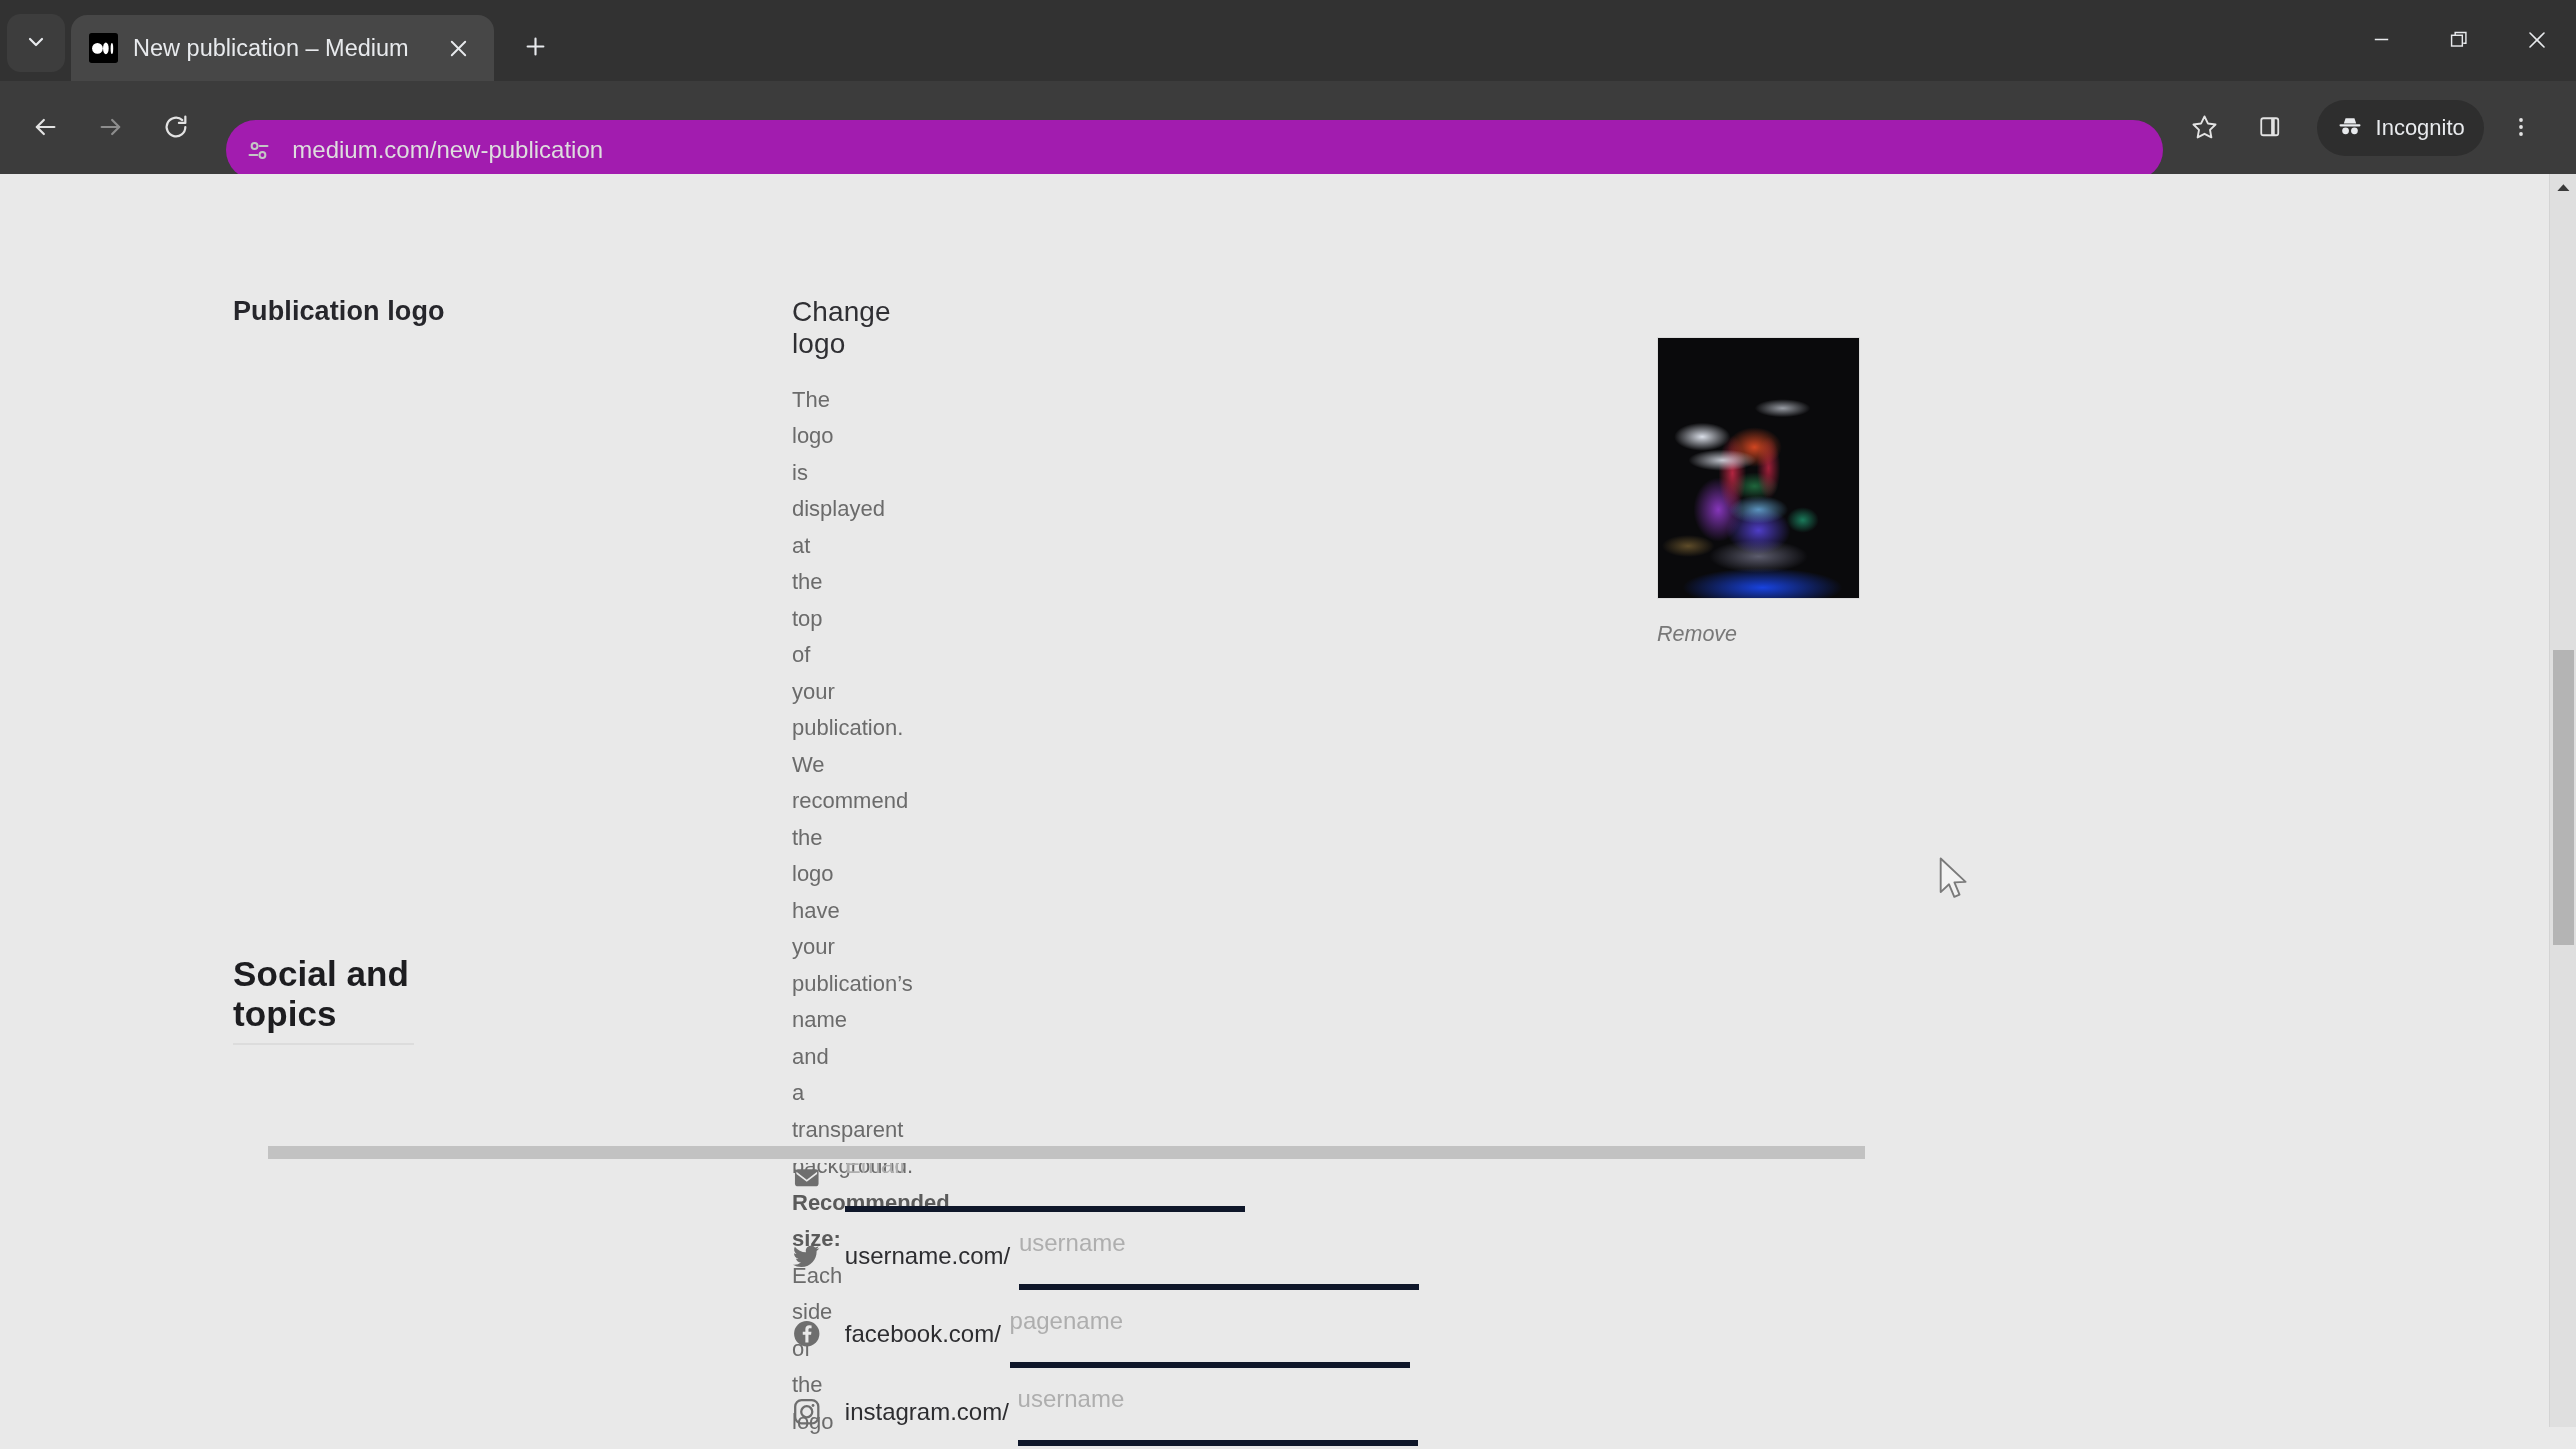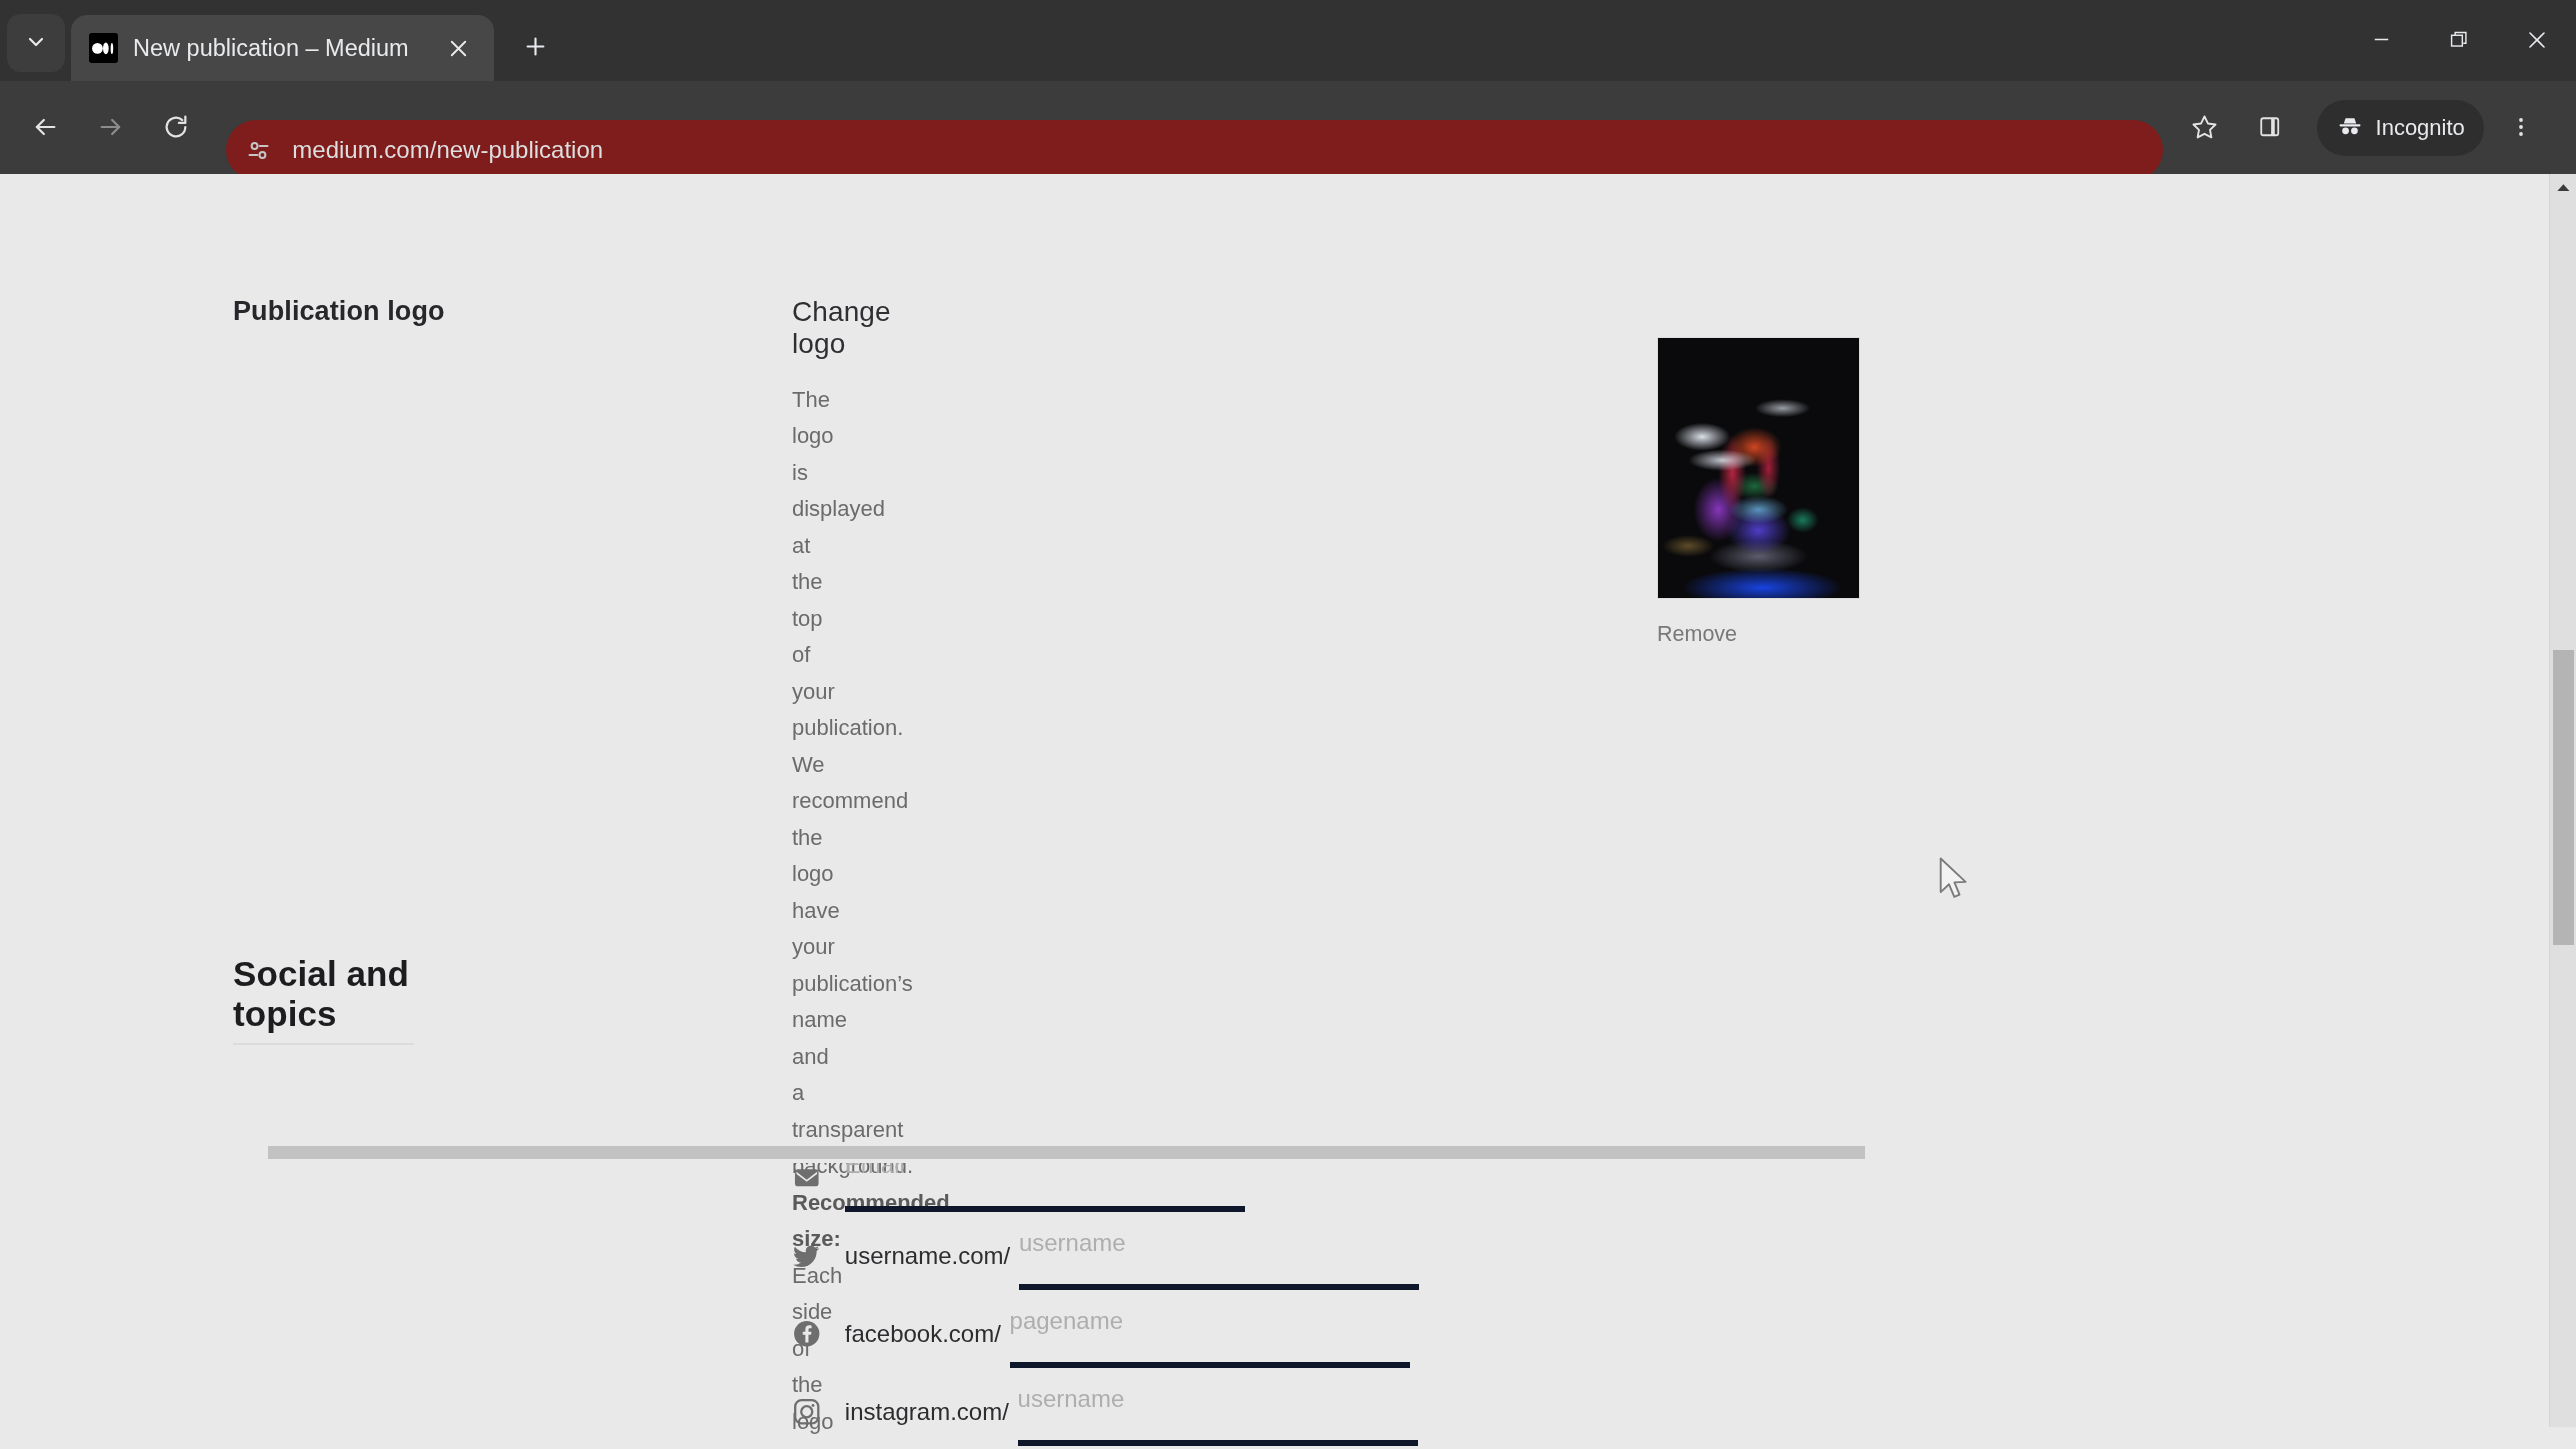--- a/index.html
+++ b/index.html
@@ -63,21 +63,21 @@
     height: 93px; background: #3c3c3c;
     display: flex; align-items: center; padding: 0 17.4px;
     position: relative;
   }
   .tb-icon-btn {
     width: 56px; height: 56px; border-radius: 50%;
     display: flex; align-items: center; justify-content: center;
     color: #cdcdcd; flex: 0 0 auto; margin-right: 9.4px;
   }
   .omnibox {
-    flex: 1 1 auto; height: 60px; background: #7f1d1d;
+    flex: 1 1 auto; height: 60px; background: #a21caf;
     border-radius: 30px; display: flex; align-items: center;
     padding: 0 9.4px; margin-left: 12px; margin-right: 13.4px;
     max-width: 1945px;
     margin-top: 45px;
   }
   .omni-site-btn {
     width: 48px; height: 48px; border-radius: 50%;
     display: flex; align-items: center; justify-content: center;
     color: #c4c7c5; flex: 0 0 auto; margin-right: 9.4px;
   }
@@ -141,21 +141,21 @@
       radial-gradient(ellipse 31px 40px at 30% 66%, rgba(150,60,210,0.88) 0%, rgba(100,40,160,0) 80%),
       radial-gradient(ellipse 40px 29.5px at 50% 74%, rgba(90,70,230,0.85) 0%, rgba(55,40,170,0) 80%),
       radial-gradient(ellipse 20px 16px at 72% 70%, rgba(30,150,110,0.8) 0%, rgba(20,110,80,0) 80%),
       radial-gradient(ellipse 60px 20px at 50% 84%, rgba(160,160,190,0.55) 0%, rgba(120,120,150,0) 82%),
       radial-gradient(ellipse 94px 23px at 52% 96%, rgba(25,70,235,0.95) 0%, rgba(15,45,170,0) 85%),
       radial-gradient(ellipse 32px 13.4px at 15% 80%, rgba(150,120,60,0.6) 0%, rgba(110,85,40,0) 82%),
       #0a0a0c;
     border: 0.7px solid #dcdcdc;
   }
   .remove-link {
-    font-size: 21.5px; color: #787878; margin-top: 23px;
+    font-size: 21.5px; color: #787878; margin-top: 23px; font-style: italic;
   }
 
   
   .social-head {
     position: absolute; left: 233px; top: 780px; width: 181px;
   }
   .social-head h2 {
     font-size: 35px; font-weight: 700; color: #1d1d20;
     letter-spacing: 0.1px;
   }

